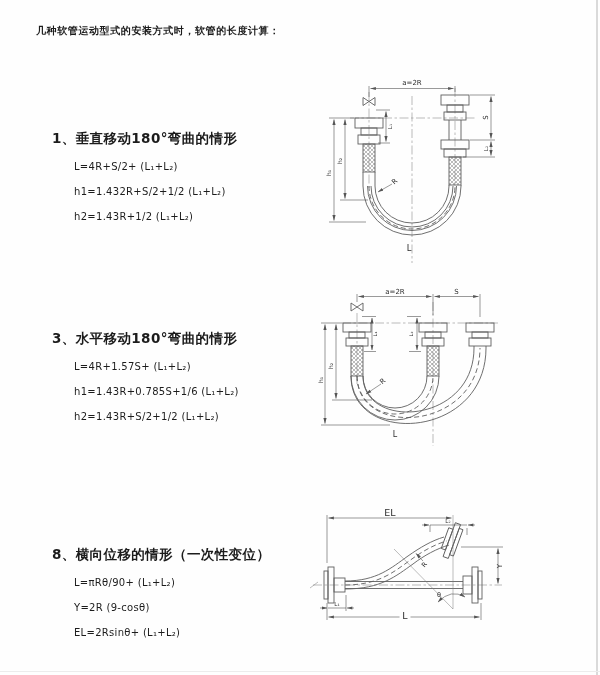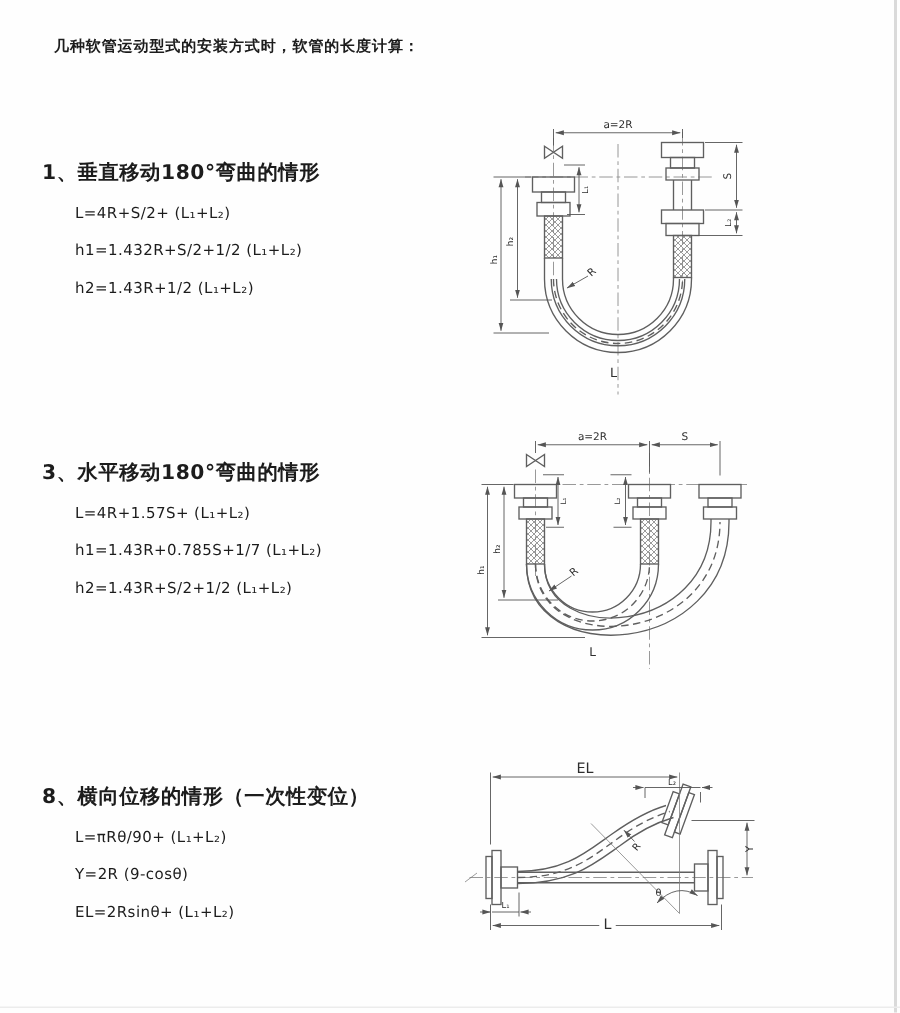--- a/index.html
+++ b/index.html
@@ -8,21 +8,21 @@
     background:#fefefe;
     font-family:"DejaVu Sans","Liberation Sans",sans-serif;
     color:#1c1c1c;
   }
   .scan-edge-r{position:absolute;right:2px;top:0;width:2px;height:675px;background:#dadada;}
   .scan-edge-b{position:absolute;left:0;bottom:3px;width:600px;height:1px;background:#ececec;}
   .page-title{
     position:absolute;left:36px;top:24px;
     font-size:10px;font-weight:bold;letter-spacing:0.6px;
   }
-  .section{position:absolute;left:28px;}
+  .section{position:absolute;left:52px;margin-top:24px;}
   .sec1{top:106px;} .sec2{top:306px;} .sec3{top:522px;}
   .sec-heading{font-size:13.5px;font-weight:bold;letter-spacing:0.4px;margin:0 0 13px 0;}
   .formula{font-size:10px;letter-spacing:0.3px;margin:0 0 14px 22px;white-space:pre;}
   .diag{position:absolute;}
   .diag1{left:314px;top:76px;width:272px;height:190px;}
   .diag2{left:312px;top:284px;width:280px;height:165px;}
   .diag3{left:305px;top:505px;width:290px;height:130px;}
   
   .geo{fill:none;stroke:#5f5f5f;stroke-width:0.9;}
   .braid{stroke:#5f5f5f;stroke-width:0.9;}
@@ -43,21 +43,21 @@
 <div class="section sec1">
   <div class="sec-heading">1、垂直移动180°弯曲的情形</div>
   <div class="formula">L=4R+S/2+ (L₁+L₂)</div>
   <div class="formula">h1=1.432R+S/2+1/2 (L₁+L₂)</div>
   <div class="formula">h2=1.43R+1/2 (L₁+L₂)</div>
 </div>
 
 <div class="section sec2">
   <div class="sec-heading">3、水平移动180°弯曲的情形</div>
   <div class="formula">L=4R+1.57S+ (L₁+L₂)</div>
-  <div class="formula">h1=1.43R+0.785S+1/7 (L₁+L₂)</div>
+  <div class="formula">h1=1.43R+0.785S+1/6 (L₁+L₂)</div>
   <div class="formula">h2=1.43R+S/2+1/2 (L₁+L₂)</div>
 </div>
 
 <div class="section sec3">
   <div class="sec-heading">8、横向位移的情形（一次性变位）</div>
   <div class="formula">L=πRθ/90+ (L₁+L₂)</div>
   <div class="formula">Y=2R (9-cosθ)</div>
   <div class="formula">EL=2Rsinθ+ (L₁+L₂)</div>
 </div>
 

